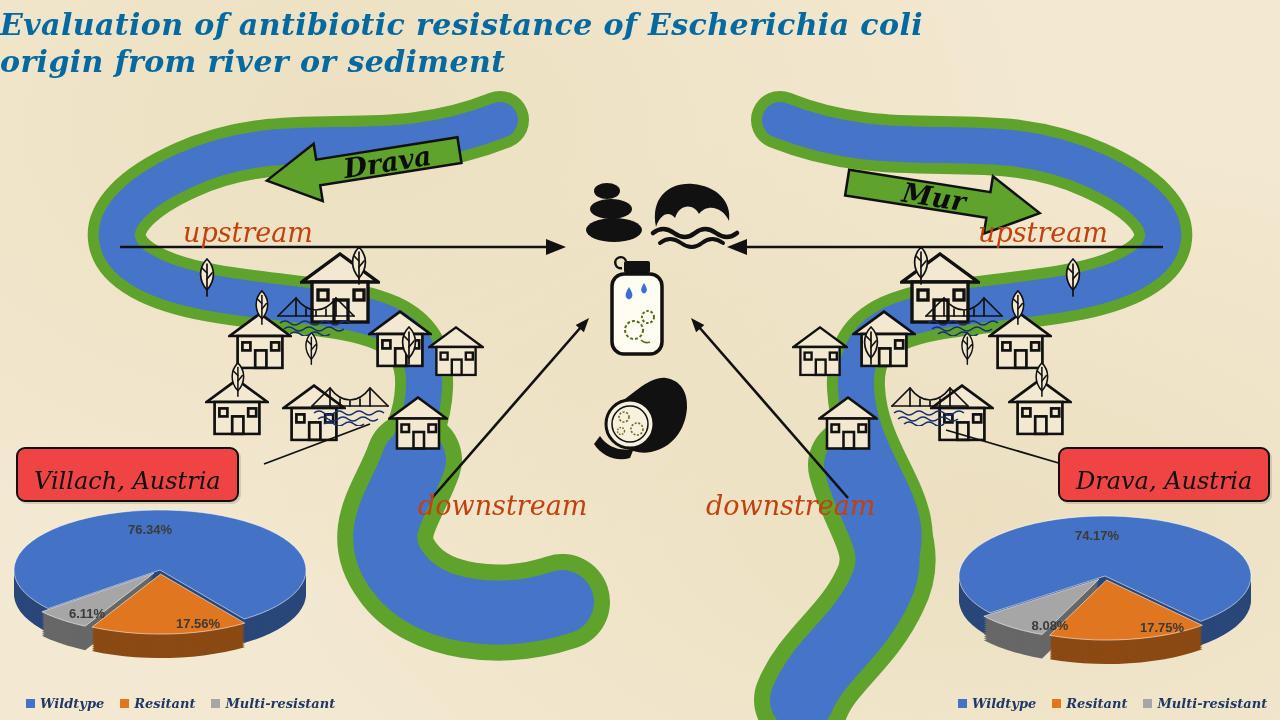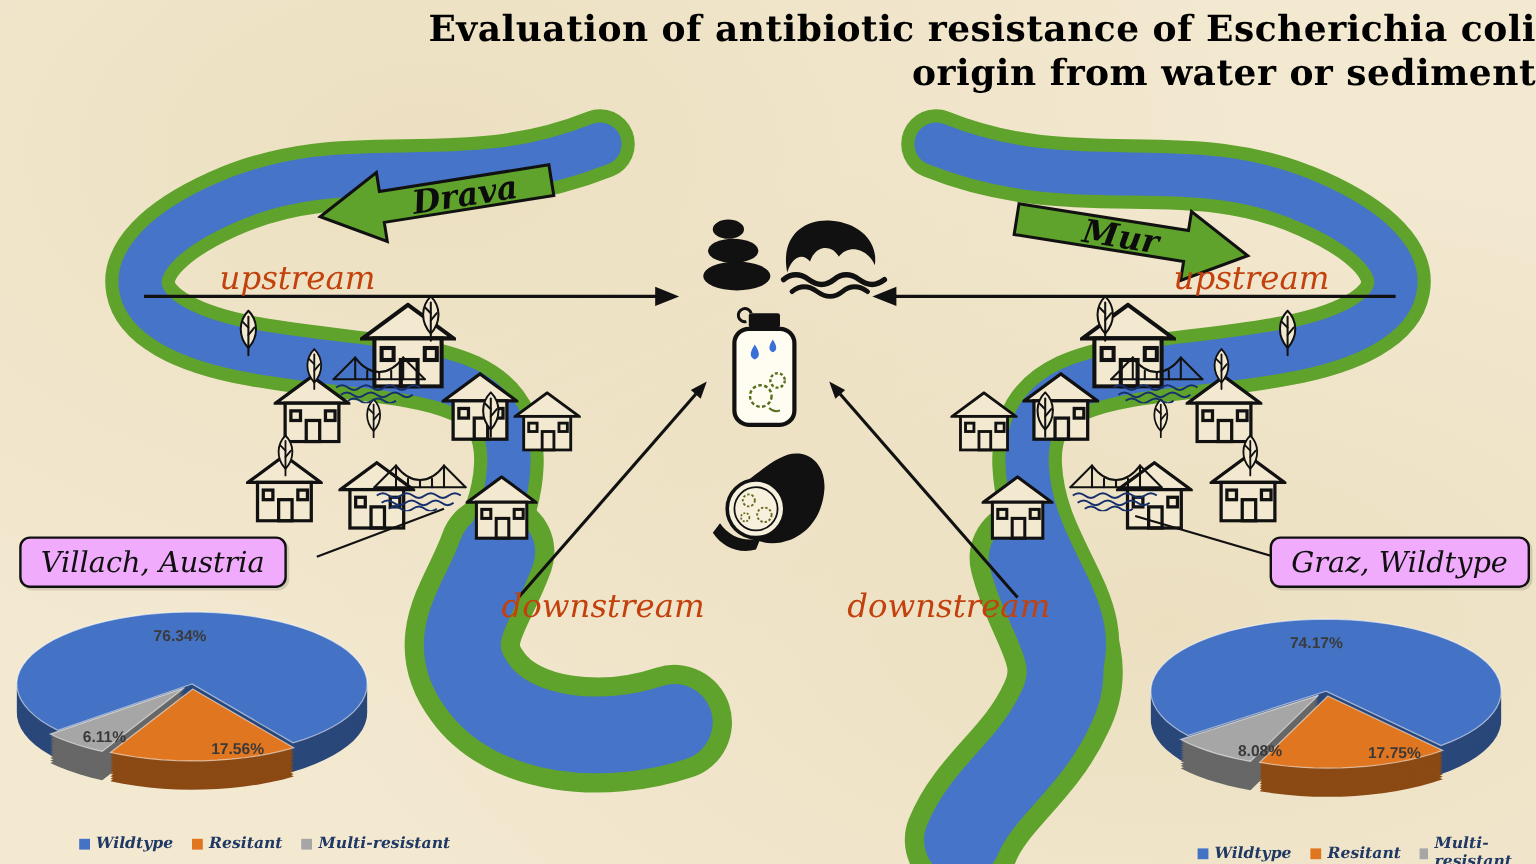--- a/index.html
+++ b/index.html
@@ -11,36 +11,36 @@
   body{
     width:1280px;height:720px;position:relative;overflow:hidden;
     background-color:var(--bg);
     background-image:
       radial-gradient(ellipse at 28% 18%, rgba(224,206,163,.35), transparent 55%),
       radial-gradient(ellipse at 76% 72%, rgba(220,201,155,.30), transparent 55%);
     font-family:"DejaVu Serif", serif;
   }
   #scene{position:absolute;inset:0;}
   .title{
-    position:absolute;top:6px;left:0;width:100%;text-align:right;
-    font-weight:bold;font-size:30px;line-height:1.24;
-    color:#000000;letter-spacing:.4px;z-index:5;
+    position:absolute;top:6px;left:0;width:100%;text-align:left;
+    font-style:italic;font-weight:bold;font-size:30px;line-height:1.24;
+    color:#0369a1;letter-spacing:.4px;z-index:5;
   }
   .flow-label{
     position:absolute;font-style:italic;font-size:27px;color:#c2410c;z-index:6;
   }
   .callout{
-    position:absolute;background:#f0abfc;border:2px solid #111;border-radius:9px;
-    padding:6px 16px 5px;font-style:italic;font-size:24px;color:#101010;
+    position:absolute;background:#ef4444;border:2px solid #111;border-radius:9px;
+    padding:18px 16px 5px;font-style:italic;font-size:24px;color:#101010;
     box-shadow:2px 2px 0 rgba(0,0,0,.12);z-index:7;
   }
   .pie{position:absolute;overflow:visible;z-index:6;}
   .legend{
     position:absolute;display:flex;gap:16px;align-items:center;
-    font-style:italic;font-weight:bold;font-size:13px;color:#1f3864;z-index:6;margin-left:40px;
+    font-style:italic;font-weight:bold;font-size:13px;color:#1f3864;z-index:6;
   }
   .legend-item{display:flex;align-items:center;gap:5px;}
   .swatch{width:9px;height:9px;display:inline-block;}
   
   .river-green{fill:none;stroke:var(--river-green);}
   .river-blue{fill:none;stroke:var(--river-blue);}
   .banner{fill:var(--river-green);stroke:#111;stroke-width:2.5;}
   .banner-text{font-family:"DejaVu Serif",serif;font-style:italic;font-weight:bold;font-size:27px;fill:#0c0c0c;}
   .arrow-line{stroke:#111;stroke-width:2.6;}
   .arrow-head{fill:#111;}
@@ -184,30 +184,30 @@
     <circle cx="630" cy="424" r="18" fill="none" stroke="#111" stroke-width="1.5"></circle>
     <circle cx="624" cy="417" r="5" fill="none" stroke="#6b6b1f" stroke-width="1.6" stroke-dasharray="2 1.6"></circle>
     <circle cx="637" cy="429" r="6" fill="none" stroke="#6b6b1f" stroke-width="1.6" stroke-dasharray="2 1.6"></circle>
     <circle cx="621" cy="431" r="3.5" fill="none" stroke="#6b6b1f" stroke-width="1.4" stroke-dasharray="1.6 1.3"></circle>
     <path d="M600 436 c 8 12 22 16 34 12 l -4 10 c -14 4 -28 -2 -36 -14 z" fill="#111"></path>
   </g>
 </svg>
 
 <div class="title">
   <div>Evaluation of antibiotic resistance of Escherichia coli</div>
-  <div>origin from water or sediment</div>
+  <div>origin from river or sediment</div>
 </div>
 
 <div class="flow-label" style="left:183px;top:217px">upstream</div>
 <div class="flow-label" style="left:978px;top:217px">upstream</div>
 <div class="flow-label" style="left:418px;top:490px">downstream</div>
 <div class="flow-label" style="left:706px;top:490px">downstream</div>
 
 <div class="callout" style="left:16px;top:447px">Villach, Austria</div>
-<div class="callout" style="left:1058px;top:447px">Graz, Wildtype</div>
+<div class="callout" style="left:1058px;top:447px">Drava, Austria</div>
 
 <svg id="pie-left" class="pie" style="left:8px;top:498px" width="320" height="200">
     <path d="M 152.00 96.00 L 40.16 134.57 L 33.02 130.77 L 26.64 126.76 L 21.07 122.55 L 16.33 118.17 L 12.45 113.64 L 9.47 109.01 L 7.40 104.29 L 6.25 99.52 L 6.03 94.72 L 6.75 89.94 L 8.39 85.19 L 10.95 80.51 L 14.41 75.93 L 18.75 71.48 L 23.94 67.19 L 29.94 63.08 L 36.73 59.18 L 44.25 55.51 L 52.46 52.11 L 61.31 48.98 L 70.74 46.15 L 80.68 43.65 L 91.08 41.47 L 101.87 39.65 L 112.98 38.18 L 124.34 37.09 L 135.87 36.37 L 147.51 36.03 L 159.18 36.07 L 170.80 36.50 L 182.30 37.31 L 193.61 38.49 L 204.65 40.04 L 215.36 41.94 L 225.66 44.20 L 235.49 46.78 L 244.78 49.67 L 253.49 52.87 L 261.55 56.34 L 268.90 60.06 L 275.51 64.01 L 281.34 68.16 L 286.33 72.50 L 290.47 76.98 L 293.72 81.58 L 296.07 86.28 L 297.50 91.04 L 298.00 95.83 L 297.57 100.62 L 296.20 105.38 L 293.92 110.09 L 290.73 114.70 L 286.65 119.19 L 281.72 123.53 L 275.95 127.70 L 269.40 131.67 L 262.09 135.41 L 254.08 138.90 L 245.42 142.11 L 236.17 145.03 Z" fill="rgb(42,71,122)"></path>
     <path d="M 152.63 100.10 L 236.79 149.13 L 227.14 151.70 L 217.03 153.95 L 206.51 155.87 L 195.66 157.44 L 184.55 158.65 L 173.23 159.50 L 161.79 159.98 L 150.29 160.09 L 138.81 159.83 L 127.41 159.20 L 116.17 158.20 L 105.15 156.84 L 94.43 155.13 L 84.07 153.08 Z" fill="rgb(139,73,19)"></path>
     <path d="M 145.71 99.19 L 77.15 152.17 L 67.46 149.85 L 58.24 147.24 L 49.53 144.34 L 41.39 141.17 L 33.86 137.76 Z" fill="rgb(103,103,103)"></path>
     <path d="M 152.00 94.00 L 40.16 132.57 L 33.02 128.77 L 26.64 124.76 L 21.07 120.55 L 16.33 116.17 L 12.45 111.64 L 9.47 107.01 L 7.40 102.29 L 6.25 97.52 L 6.03 92.72 L 6.75 87.94 L 8.39 83.19 L 10.95 78.51 L 14.41 73.93 L 18.75 69.48 L 23.94 65.19 L 29.94 61.08 L 36.73 57.18 L 44.25 53.51 L 52.46 50.11 L 61.31 46.98 L 70.74 44.15 L 80.68 41.65 L 91.08 39.47 L 101.87 37.65 L 112.98 36.18 L 124.34 35.09 L 135.87 34.37 L 147.51 34.03 L 159.18 34.07 L 170.80 34.50 L 182.30 35.31 L 193.61 36.49 L 204.65 38.04 L 215.36 39.94 L 225.66 42.20 L 235.49 44.78 L 244.78 47.67 L 253.49 50.87 L 261.55 54.34 L 268.90 58.06 L 275.51 62.01 L 281.34 66.16 L 286.33 70.50 L 290.47 74.98 L 293.72 79.58 L 296.07 84.28 L 297.50 89.04 L 298.00 93.83 L 297.57 98.62 L 296.20 103.38 L 293.92 108.09 L 290.73 112.70 L 286.65 117.19 L 281.72 121.53 L 275.95 125.70 L 269.40 129.67 L 262.09 133.41 L 254.08 136.90 L 245.42 140.11 L 236.17 143.03 Z" fill="rgb(42,71,122)"></path>
     <path d="M 152.63 98.10 L 236.79 147.13 L 227.14 149.70 L 217.03 151.95 L 206.51 153.87 L 195.66 155.44 L 184.55 156.65 L 173.23 157.50 L 161.79 157.98 L 150.29 158.09 L 138.81 157.83 L 127.41 157.20 L 116.17 156.20 L 105.15 154.84 L 94.43 153.13 L 84.07 151.08 Z" fill="rgb(139,73,19)"></path>
     <path d="M 145.71 97.19 L 77.15 150.17 L 67.46 147.85 L 58.24 145.24 L 49.53 142.34 L 41.39 139.17 L 33.86 135.76 Z" fill="rgb(103,103,103)"></path>
     <path d="M 152.00 92.00 L 40.16 130.57 L 33.02 126.77 L 26.64 122.76 L 21.07 118.55 L 16.33 114.17 L 12.45 109.64 L 9.47 105.01 L 7.40 100.29 L 6.25 95.52 L 6.03 90.72 L 6.75 85.94 L 8.39 81.19 L 10.95 76.51 L 14.41 71.93 L 18.75 67.48 L 23.94 63.19 L 29.94 59.08 L 36.73 55.18 L 44.25 51.51 L 52.46 48.11 L 61.31 44.98 L 70.74 42.15 L 80.68 39.65 L 91.08 37.47 L 101.87 35.65 L 112.98 34.18 L 124.34 33.09 L 135.87 32.37 L 147.51 32.03 L 159.18 32.07 L 170.80 32.50 L 182.30 33.31 L 193.61 34.49 L 204.65 36.04 L 215.36 37.94 L 225.66 40.20 L 235.49 42.78 L 244.78 45.67 L 253.49 48.87 L 261.55 52.34 L 268.90 56.06 L 275.51 60.01 L 281.34 64.16 L 286.33 68.50 L 290.47 72.98 L 293.72 77.58 L 296.07 82.28 L 297.50 87.04 L 298.00 91.83 L 297.57 96.62 L 296.20 101.38 L 293.92 106.09 L 290.73 110.70 L 286.65 115.19 L 281.72 119.53 L 275.95 123.70 L 269.40 127.67 L 262.09 131.41 L 254.08 134.90 L 245.42 138.11 L 236.17 141.03 Z" fill="rgb(42,71,122)"></path>
     <path d="M 152.63 96.10 L 236.79 145.13 L 227.14 147.70 L 217.03 149.95 L 206.51 151.87 L 195.66 153.44 L 184.55 154.65 L 173.23 155.50 L 161.79 155.98 L 150.29 156.09 L 138.81 155.83 L 127.41 155.20 L 116.17 154.20 L 105.15 152.84 L 94.43 151.13 L 84.07 149.08 Z" fill="rgb(139,73,19)"></path>

